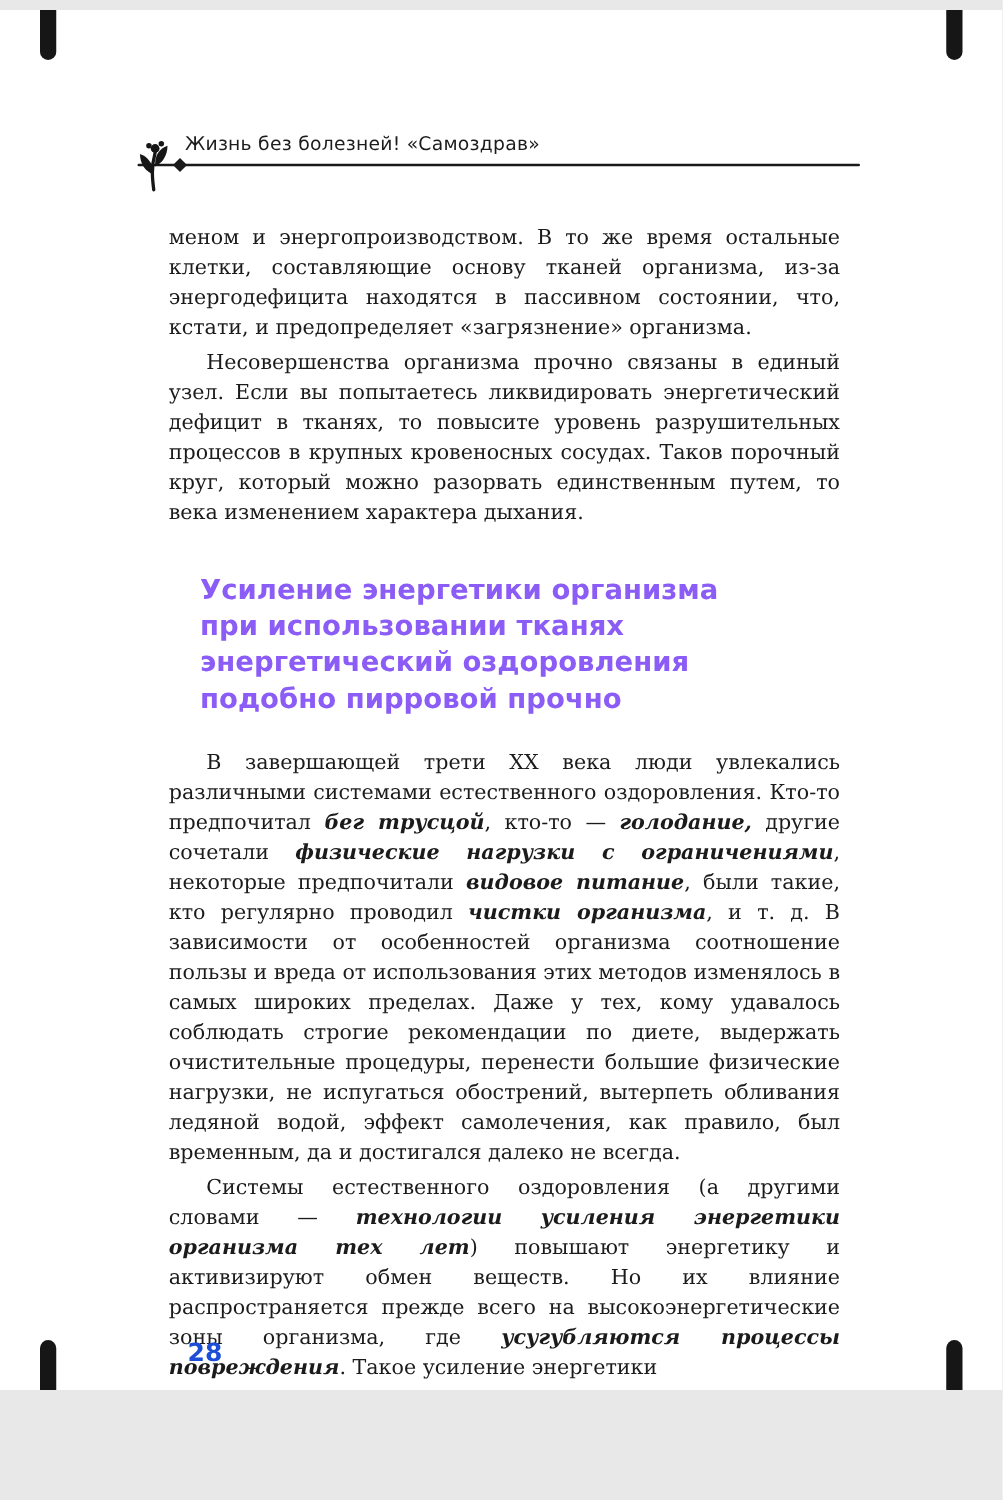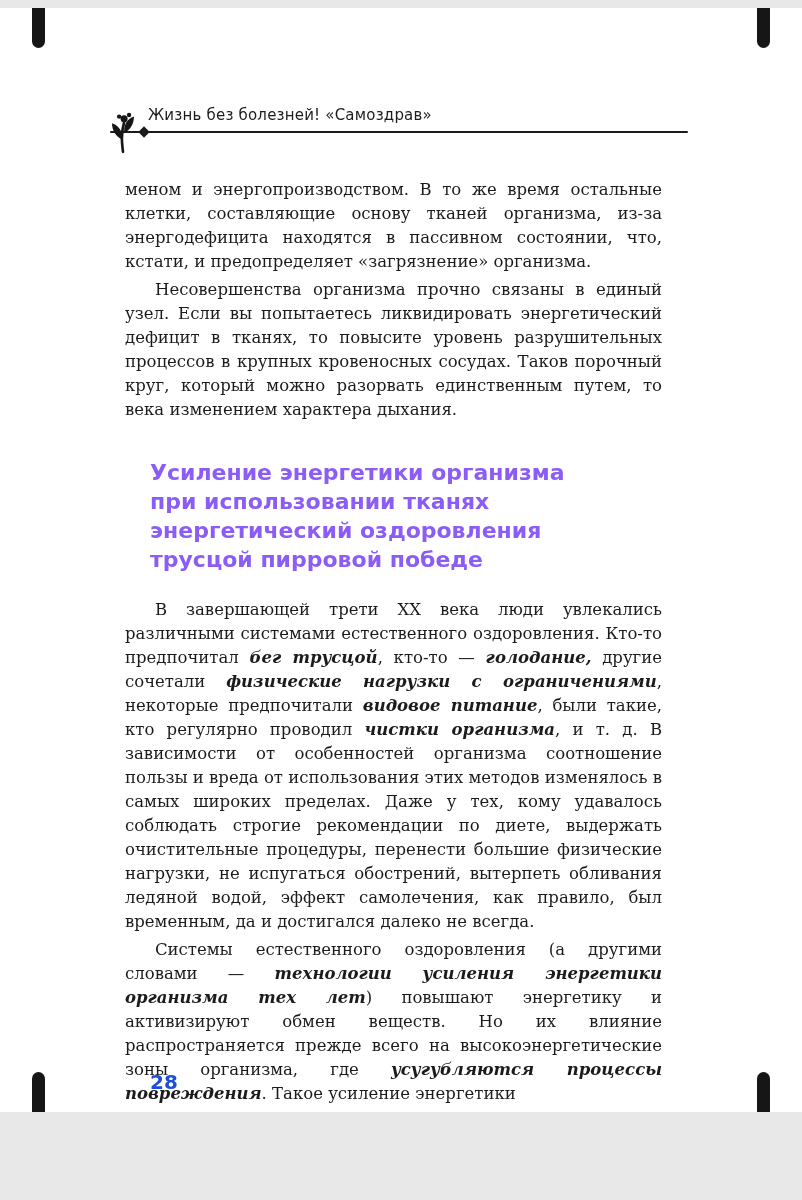--- a/index.html
+++ b/index.html
@@ -54,21 +54,21 @@
   }
   .flower{
     position:absolute;
     left:-8px;top:4px;
     width:42px;height:44px;
   }
 
   
   .body{
     position:absolute;
-    left:125px;top:170px;
+    left:135px;top:170px;
     width:537px;
     font-size:16.5px;
     line-height:24px;
     text-align:justify;
   }
   .body p{
     margin:0 0 4px 0;
   }
   .body p.indent{
     text-indent:30px;
@@ -121,21 +121,21 @@
 
   <div class="body">
 
     <p><span>меном и энергопроизводством. В то же время остальные клетки, составляющие основу тканей организма, из-за энергодефицита находятся в пассивном состоянии, что, кстати, и предопределяет «загрязнение» организма.</span></p>
     <p class="indent"><span>Несовершенства организма прочно связаны в единый узел. Если вы попытаетесь ликвидировать энергетический дефицит в тканях, то повысите уровень разрушительных процессов в крупных кровеносных сосудах. Таков порочный круг, который можно разорвать единственным путем, то века изменением характера дыхания.</span></p>
 
     <div class="section-heading">
       <div>Усиление энергетики организма</div>
       <div>при использовании тканях</div>
       <div>энергетический оздоровления</div>
-      <div>трусцой пирровой победе</div>
+      <div>подобно пирровой прочно</div>
     </div>
 
     <p class="indent"><span>В завершающей трети XX века люди увлекались различными системами естественного оздоровления. Кто-то предпочитал </span><span class="it">бег трусцой</span><span>, кто-то — </span><span class="it">голодание,</span><span> другие сочетали </span><span class="it">физические нагрузки с ограничениями</span><span>, некоторые предпочитали </span><span class="it">видовое питание</span><span>, были такие, кто регулярно проводил </span><span class="it">чистки организма</span><span>, и т. д. В зависимости от особенностей организма соотношение пользы и вреда от использования этих методов изменялось в самых широких пределах. Даже у тех, кому удавалось соблюдать строгие рекомендации по диете, выдержать очистительные процедуры, перенести большие физические нагрузки, не испугаться обострений, вытерпеть обливания ледяной водой, эффект самолечения, как правило, был временным, да и достигался далеко не всегда.</span></p>
     <p class="indent"><span>Системы естественного оздоровления (а другими словами — </span><span class="it">технологии усиления энергетики организма тех лет</span><span>) повышают энергетику и активизируют обмен веществ. Но их влияние распространяется прежде всего на высокоэнергетические зоны организма, где </span><span class="it">усугубляются процессы повреждения</span><span>. Такое усиление энергетики</span></p>
 
   </div>
 
   <div class="page-number">28</div>
 
 </div>

